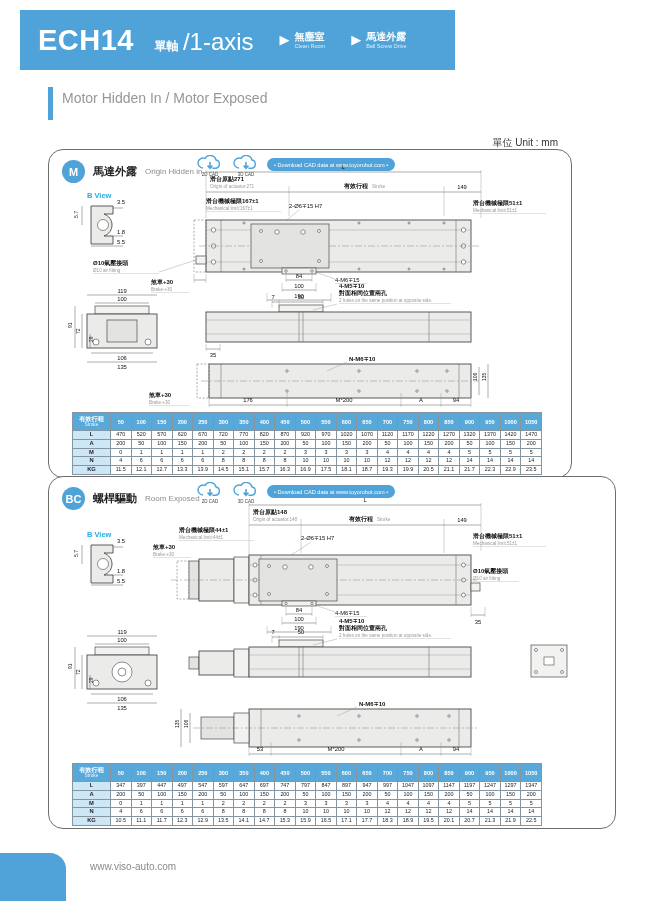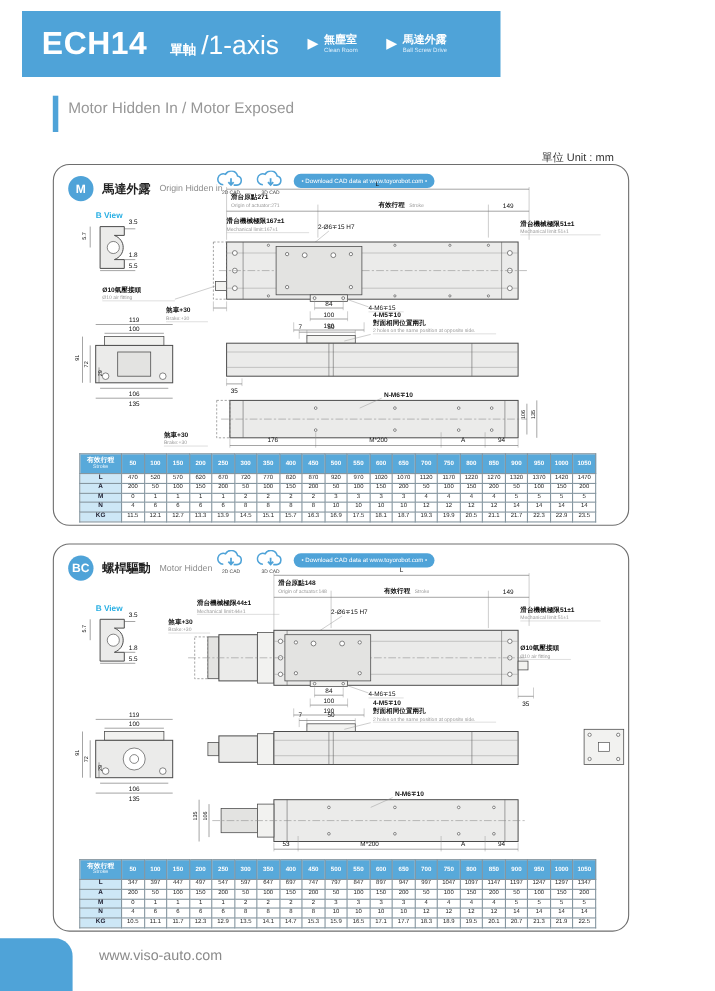--- a/index.html
+++ b/index.html
@@ -17,21 +17,21 @@
   .feat .fc{color:#fff;font-size:10px;font-weight:bold;line-height:1.15;}
   .feat .fe{color:#dceefb;font-size:5.5px;line-height:1.1;}
   
   .sect{left:48px;top:87px;display:flex;}
   .sect .bar{width:5px;height:33px;background:#4FA3D8;margin-right:9px;}
   .sect .sc{font-size:15px;font-weight:bold;color:#3c3c3c;line-height:1.1;}
   .sect .se{font-size:14px;color:#979797;margin-top:3px;}
   
   .panel{width:522px;border:1.2px solid #6e6e6e;border-radius:15px;background:#fff;}
   #panel1{left:48px;top:149px;height:327px;}
-  #panel2{left:48px;top:494px;height:351px;}
+  #panel2{left:48px;top:476px;height:351px;padding-left:44px;}
   .phead{position:absolute;left:0;top:0;width:100%;height:36px;}
   .badge{position:absolute;left:13px;top:10px;width:23px;height:23px;border-radius:50%;
          background:#4FA3D8;color:#fff;font-weight:bold;font-size:11px;
          display:flex;align-items:center;justify-content:center;}
   .ptc{position:absolute;left:44px;top:14px;font-size:11px;font-weight:bold;color:#222;}
   .pte{position:absolute;left:96px;top:17px;font-size:8px;color:#8d8d8d;}
   .cloud{position:absolute;top:5px;width:30px;text-align:center;}
   .cloud svg{display:block;margin:0 auto;}
   .cloud .cl-lab{font-size:4.5px;color:#444;margin-top:0px;}
   .dlpill{position:absolute;top:8px;height:13px;border-radius:7px;background:#4FA3D8;
@@ -60,21 +60,21 @@
   .lx{stroke:#8f8f8f;stroke-width:.4;fill:none;}
   .bd{fill:#EBEBEA;stroke:#4a4a4a;stroke-width:.9;}
   .b2{fill:#E3E3E1;stroke:#4a4a4a;stroke-width:.7;}
   .b3{fill:#F2F2F0;stroke:#4a4a4a;stroke-width:.7;}
   .ho{fill:#fff;stroke:#4a4a4a;stroke-width:.6;}
   .cl{stroke:#888;stroke-width:.5;stroke-dasharray:7 2 2 2;fill:none;}
   .hd{stroke:#777;stroke-width:.6;stroke-dasharray:2 1.6;fill:none;}
   .ul{stroke:#b5b5b5;stroke-width:.4;}
   
   .footblock{left:0;top:853px;width:66px;height:48px;background:#4FA3D8;border-top-right-radius:16px;}
-  .footurl{left:90px;top:861px;font-size:13px;color:#8a8a8a;}
+  .footurl{left:90px;top:861px;font-size:10px;color:#8a8a8a;}
 </style>
 </head>
 <body>
 
 <div class="abs banner">
   <div class="ttl">
     <span class="model">ECH14</span>
     <span class="cjk">單軸</span>
     <span class="axis">/1-axis</span>
   </div>
@@ -464,21 +464,21 @@
           <td>23.5</td>
         </tr>
       </tbody>
     </table>
 </div>
 
 <div id="panel2" class="abs panel">
   <div class="phead">
     <div class="badge">BC</div>
     <div class="ptc">螺桿驅動</div>
-    <div class="pte">Motor Hidden</div>
+    <div class="pte">Room Exposed</div>
     <div class="cloud" style="left:146px;">
       <svg width="26" height="17" viewBox="0 0 26 17">
         <path d="M6 13 a5 5 0 1 1 2-9.6 a6 6 0 0 1 11 1.6 a4.2 4.2 0 0 1-.6 8.3 h-3" fill="none" stroke="#4FA3D8" stroke-width="1.4"></path>
         <path d="M13 7 v6 m-2.4-2.4 l2.4 2.6 2.4-2.6" fill="none" stroke="#4FA3D8" stroke-width="1.6"></path>
       </svg>
       <div class="cl-lab">2D CAD</div>
     </div>
     <div class="cloud" style="left:182px;">
       <svg width="26" height="17" viewBox="0 0 26 17">
         <path d="M6 13 a5 5 0 1 1 2-9.6 a6 6 0 0 1 11 1.6 a4.2 4.2 0 0 1-.6 8.3 h-3" fill="none" stroke="#4FA3D8" stroke-width="1.4"></path>

